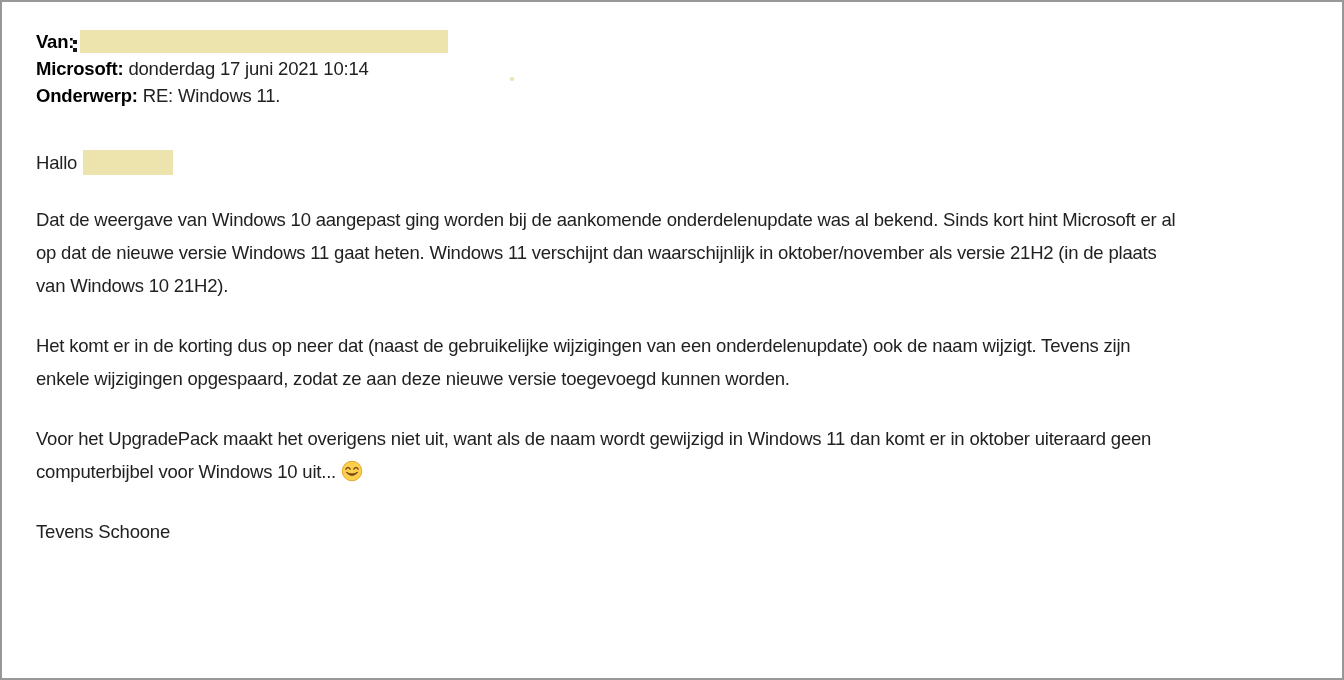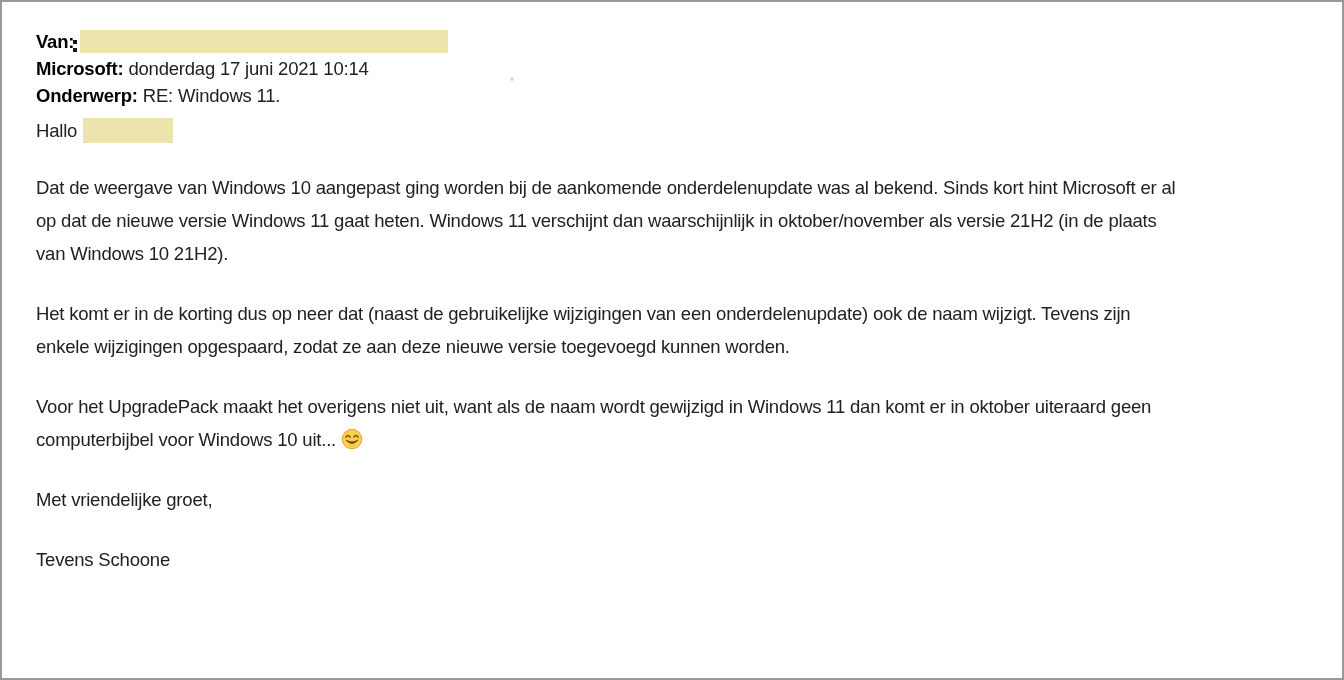--- a/index.html
+++ b/index.html
@@ -34,21 +34,21 @@
     display: inline-block;
     background: #ede4ad;
     vertical-align: middle;
     margin-left: 6px;
     margin-top: -3px;
   }
   .redact-van  { width: 368px; height: 23px; }
   .redact-aan  { width: 156px; height: 22px; }
   .redact-hallo{ width: 90px;  height: 25px; }
   .greeting-row {
-    margin-top: 8px;
+    margin-top: 40px;
     line-height: 27px;
   }
   p.para {
     margin: 27px 0 0 0;
     line-height: 33px;
     max-width: 1280px;
   }
   .para-text {
     white-space: pre-line;
   }
@@ -107,21 +107,20 @@
 
   <p class="para"><span class="para-text">Voor het UpgradePack maakt het overigens niet uit, want als de naam wordt gewijzigd in Windows 11 dan komt er in oktober uiteraard geen
 computerbijbel voor Windows 10 uit...</span><svg class="emoji" viewBox="0 0 36 36" aria-hidden="true">
         <circle cx="18" cy="18" r="16" fill="#fdd04b" stroke="#e3a52f" stroke-width="1.6"></circle>
         <path d="M8 15 Q11.5 9.5 15 15" fill="none" stroke="#7a4a1d" stroke-width="2.4" stroke-linecap="round"></path>
         <path d="M21 15 Q24.5 9.5 28 15" fill="none" stroke="#7a4a1d" stroke-width="2.4" stroke-linecap="round"></path>
         <path d="M8.5 20 Q18 30.5 27.5 20 Q18 25.5 8.5 20 Z" fill="#7a4a1d" stroke="#7a4a1d" stroke-width="1.6" stroke-linejoin="round"></path>
       </svg></p>
 
 
-  <p class="para"><span>Met vriendelijke groet,</span></p>
 
   <p class="para"><span>Tevens Schoone</span></p>
 
   <div class="speck speck-1"></div>
   <div class="speck speck-2"></div>
   <div class="stray-dot"></div>
 
 </div>
 
 </body></html>

